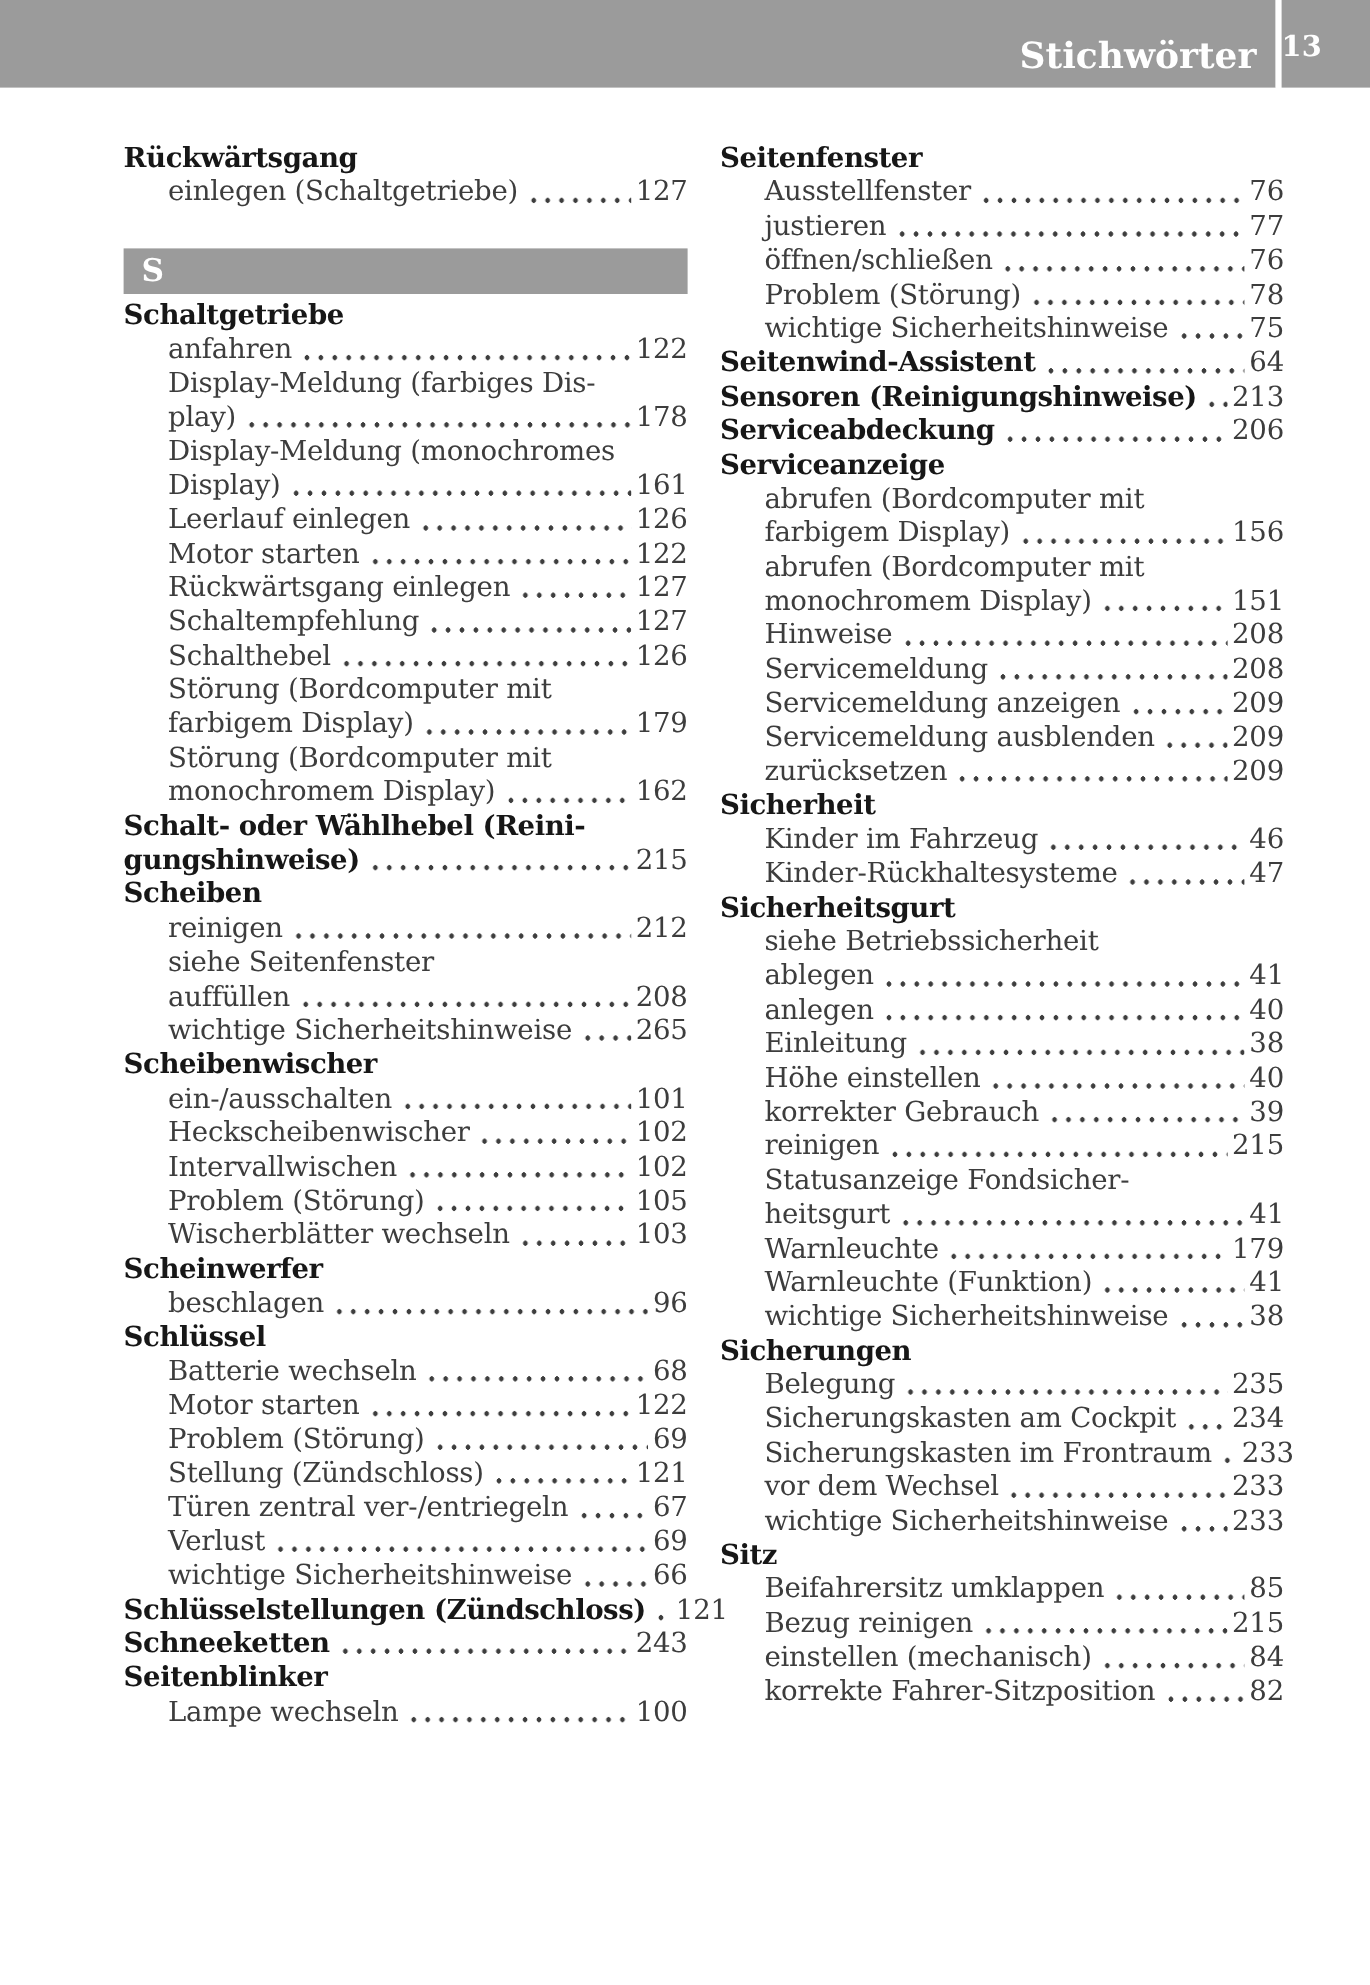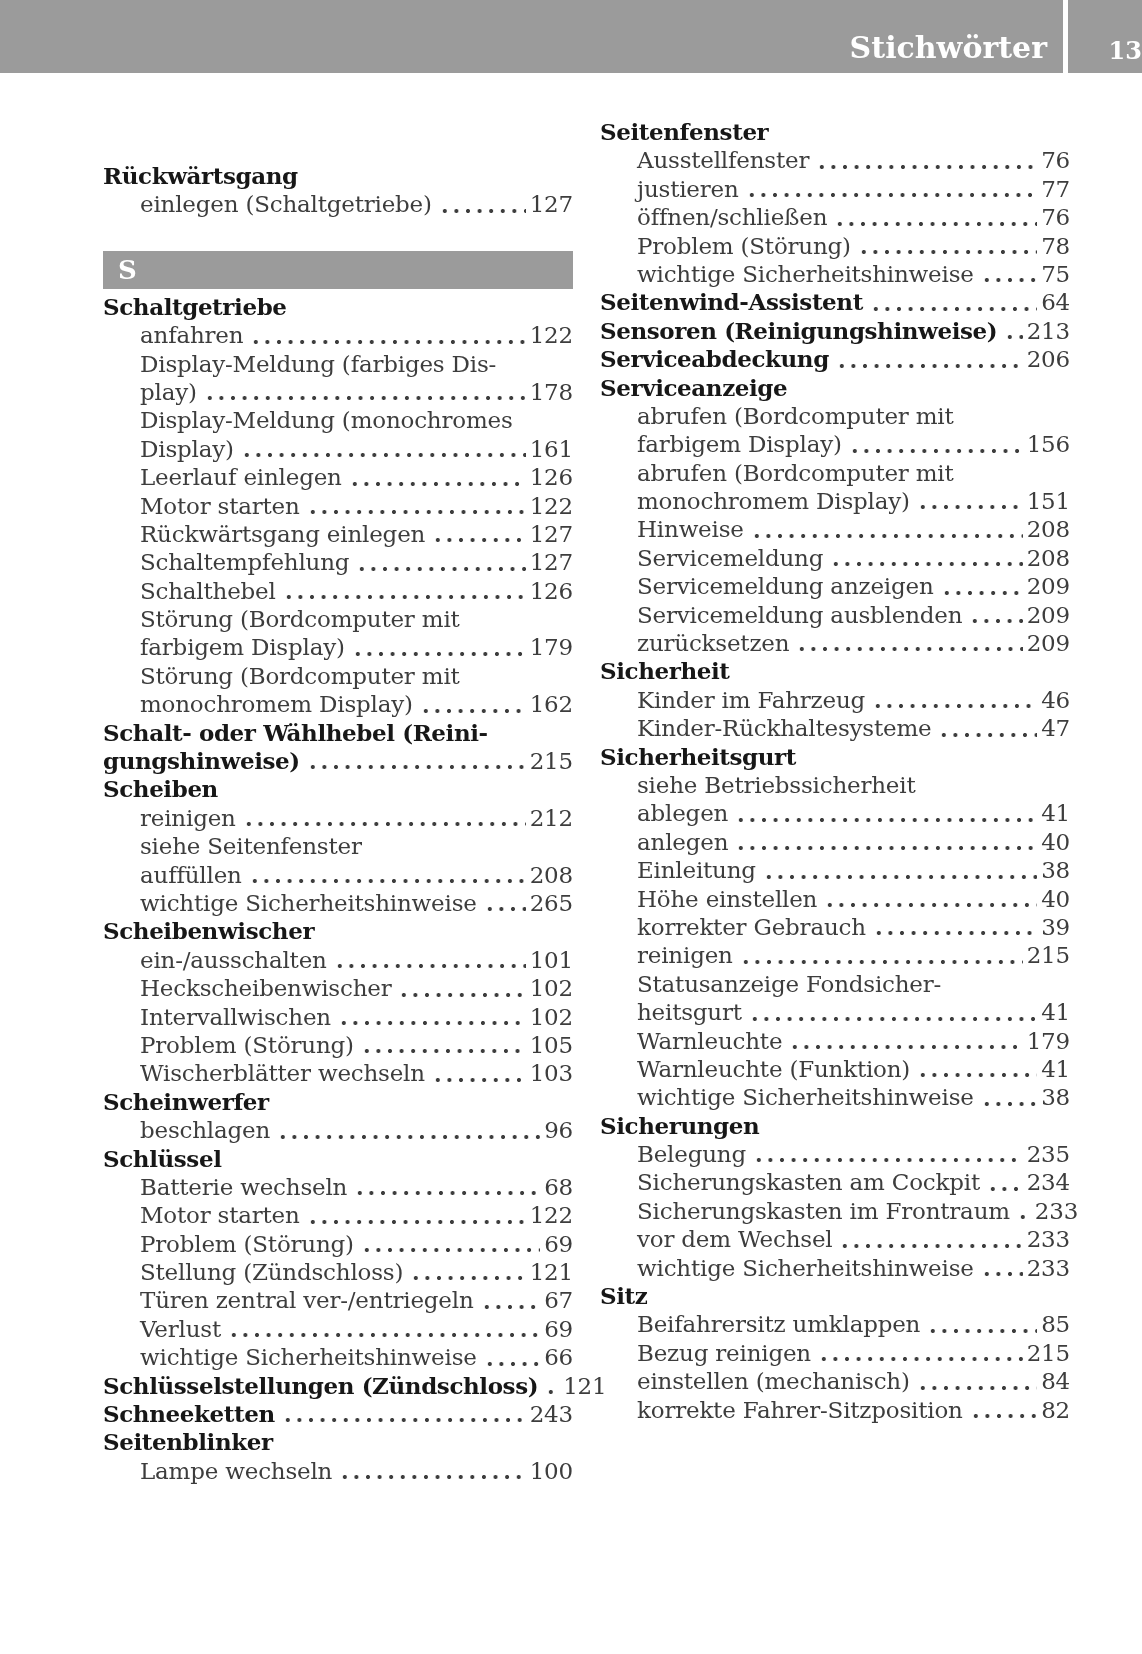--- a/index.html
+++ b/index.html
@@ -18,28 +18,28 @@
     display:flex; justify-content:flex-end; align-items:flex-end;
     padding:0 16px 10px 0; box-sizing:border-box;
   }
   .header-title {
     color:#ffffff; font-weight:bold; font-size:30px; letter-spacing:0px;
     line-height:1;
   }
   .header-divider { flex:0 0 5px; background:#ffffff; }
   .header-pagebox {
     flex:0 0 74px; background:var(--bar-gray,#9b9b9b);
-    display:flex; justify-content:flex-end; align-items:flex-end;
-    padding-bottom:10px; box-sizing:border-box;
+    display:flex; justify-content:flex-start; align-items:flex-end;
+    padding-bottom:22px; box-sizing:border-box;
   }
   .header-pagenum { color:#ffffff; font-size:24px; font-weight:bold; line-height:1; }
 
   
   .col { position:absolute; top:118px; width:470px; }
-  .col-left  { left:103px;margin-top:44px; }
+  .col-left  { left:103px; }
   .col-right { left:600px; }
 
   .row {
     display:flex; align-items:baseline;
     height:28.4px; line-height:28.4px;
     font-size:23px; color:var(--text,#3d3d3d);
     letter-spacing:-0.2px;
     box-sizing:border-box;
   }
   .row.indent { padding-left:37px; }

